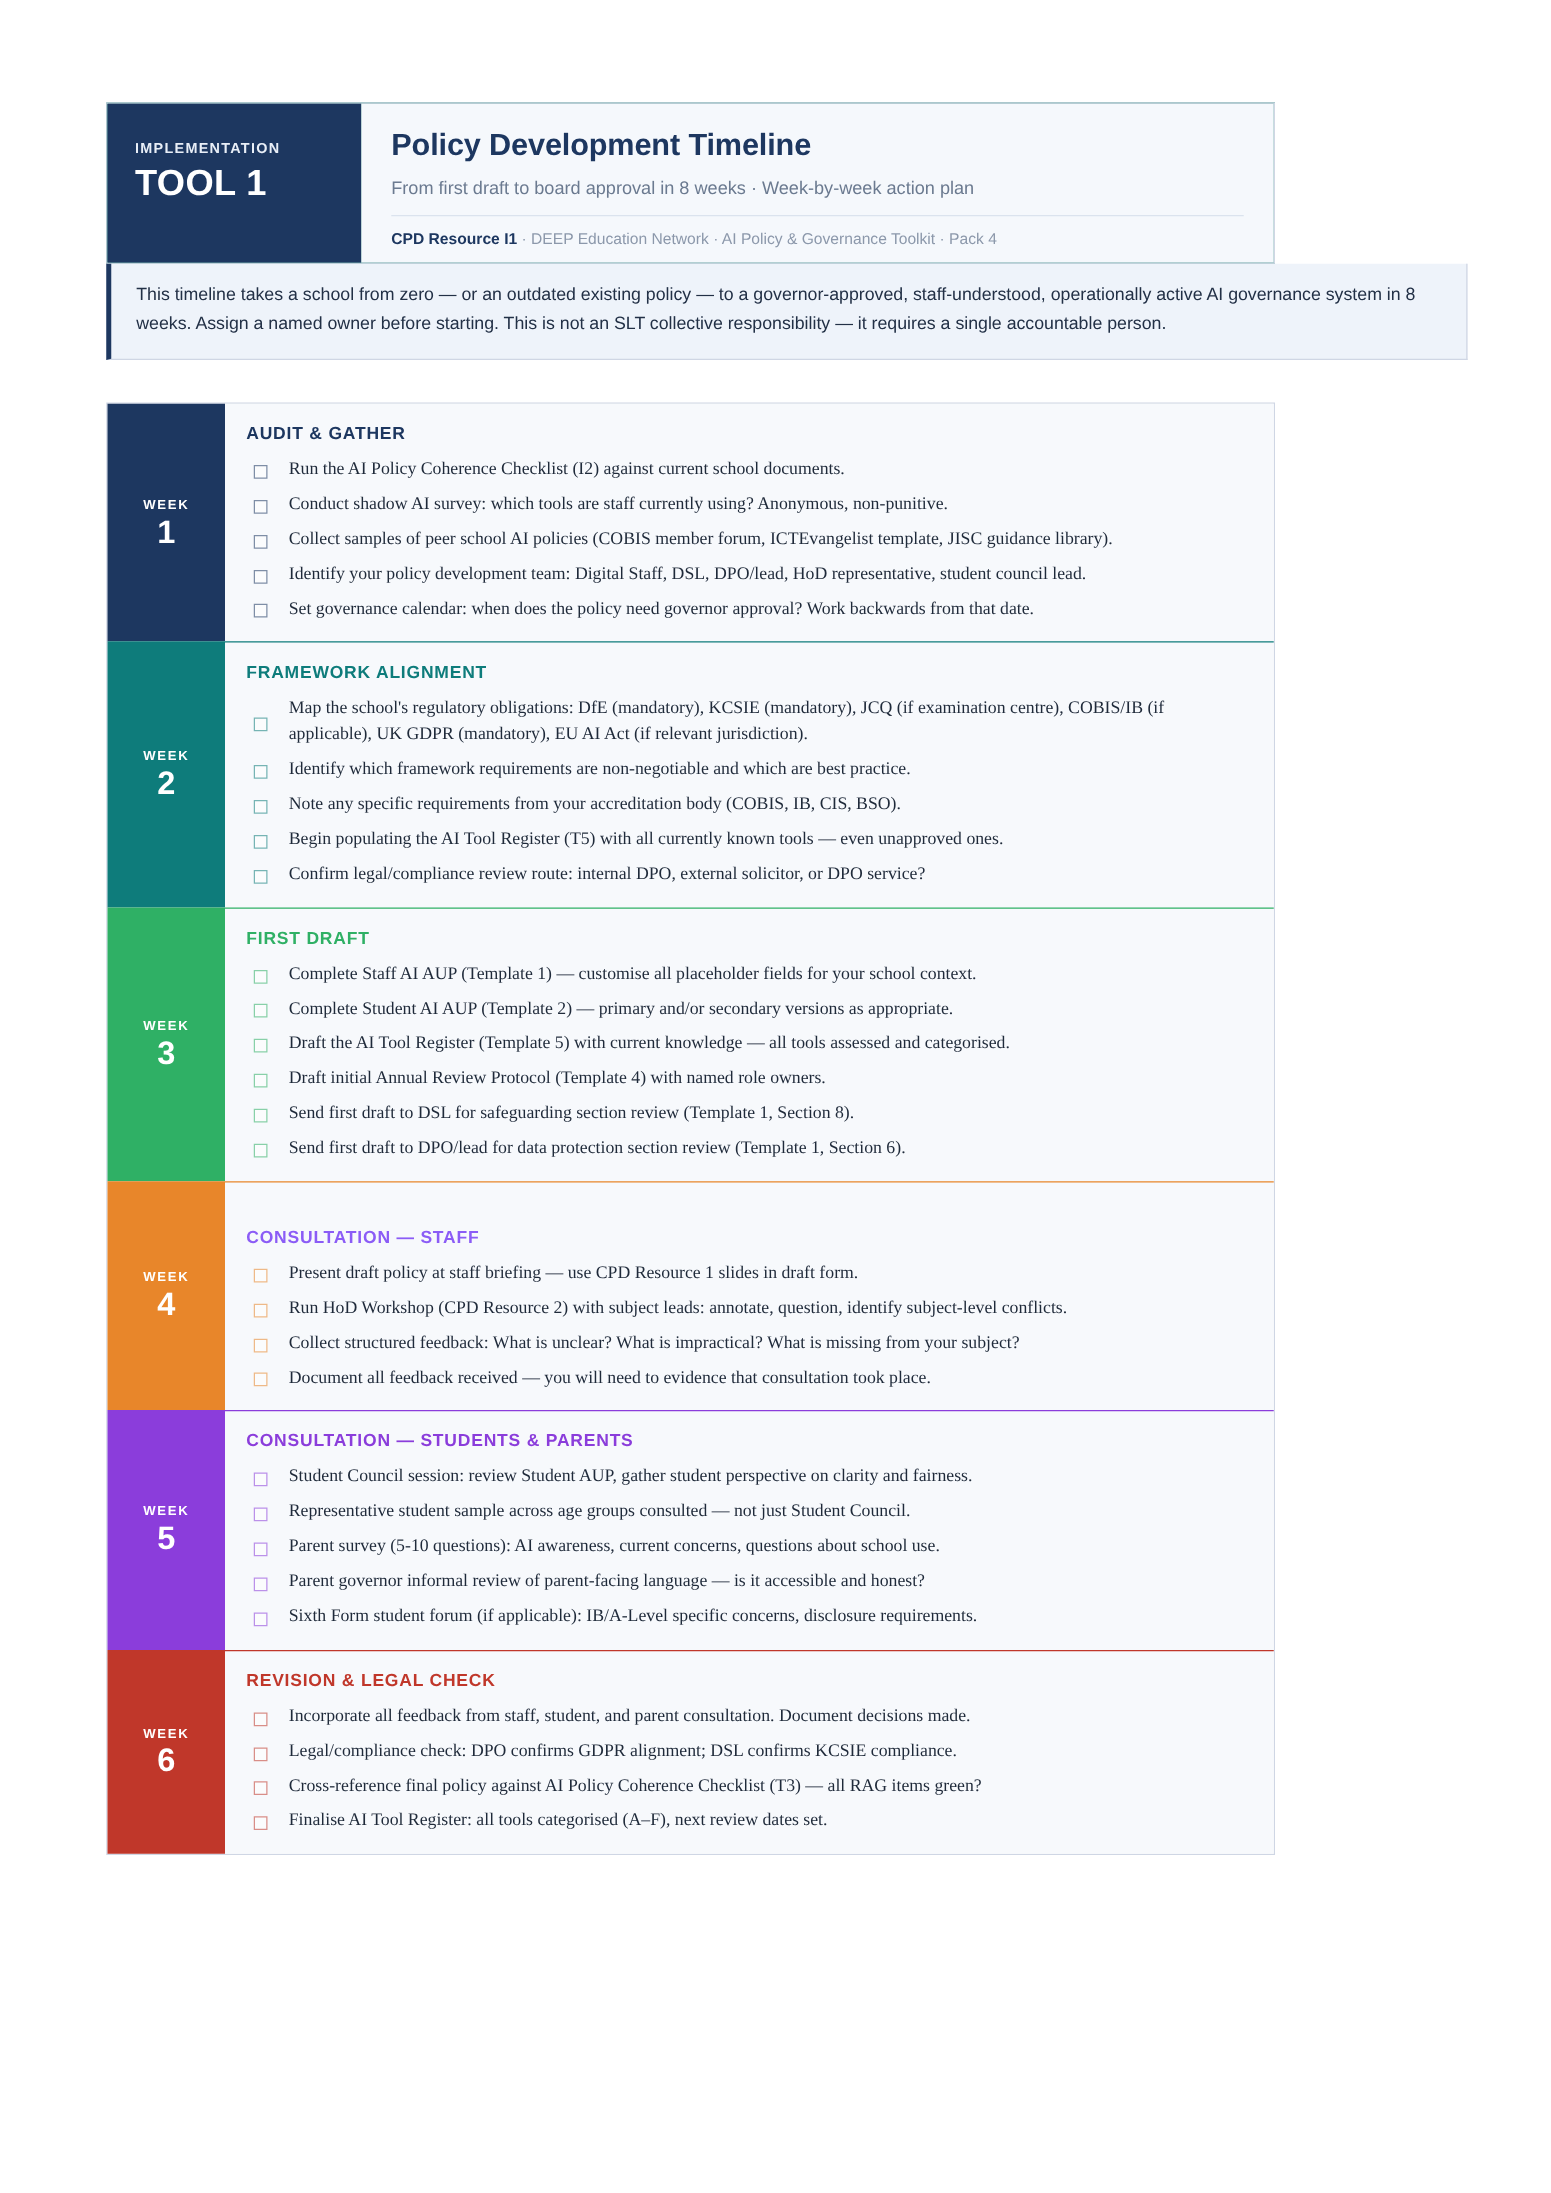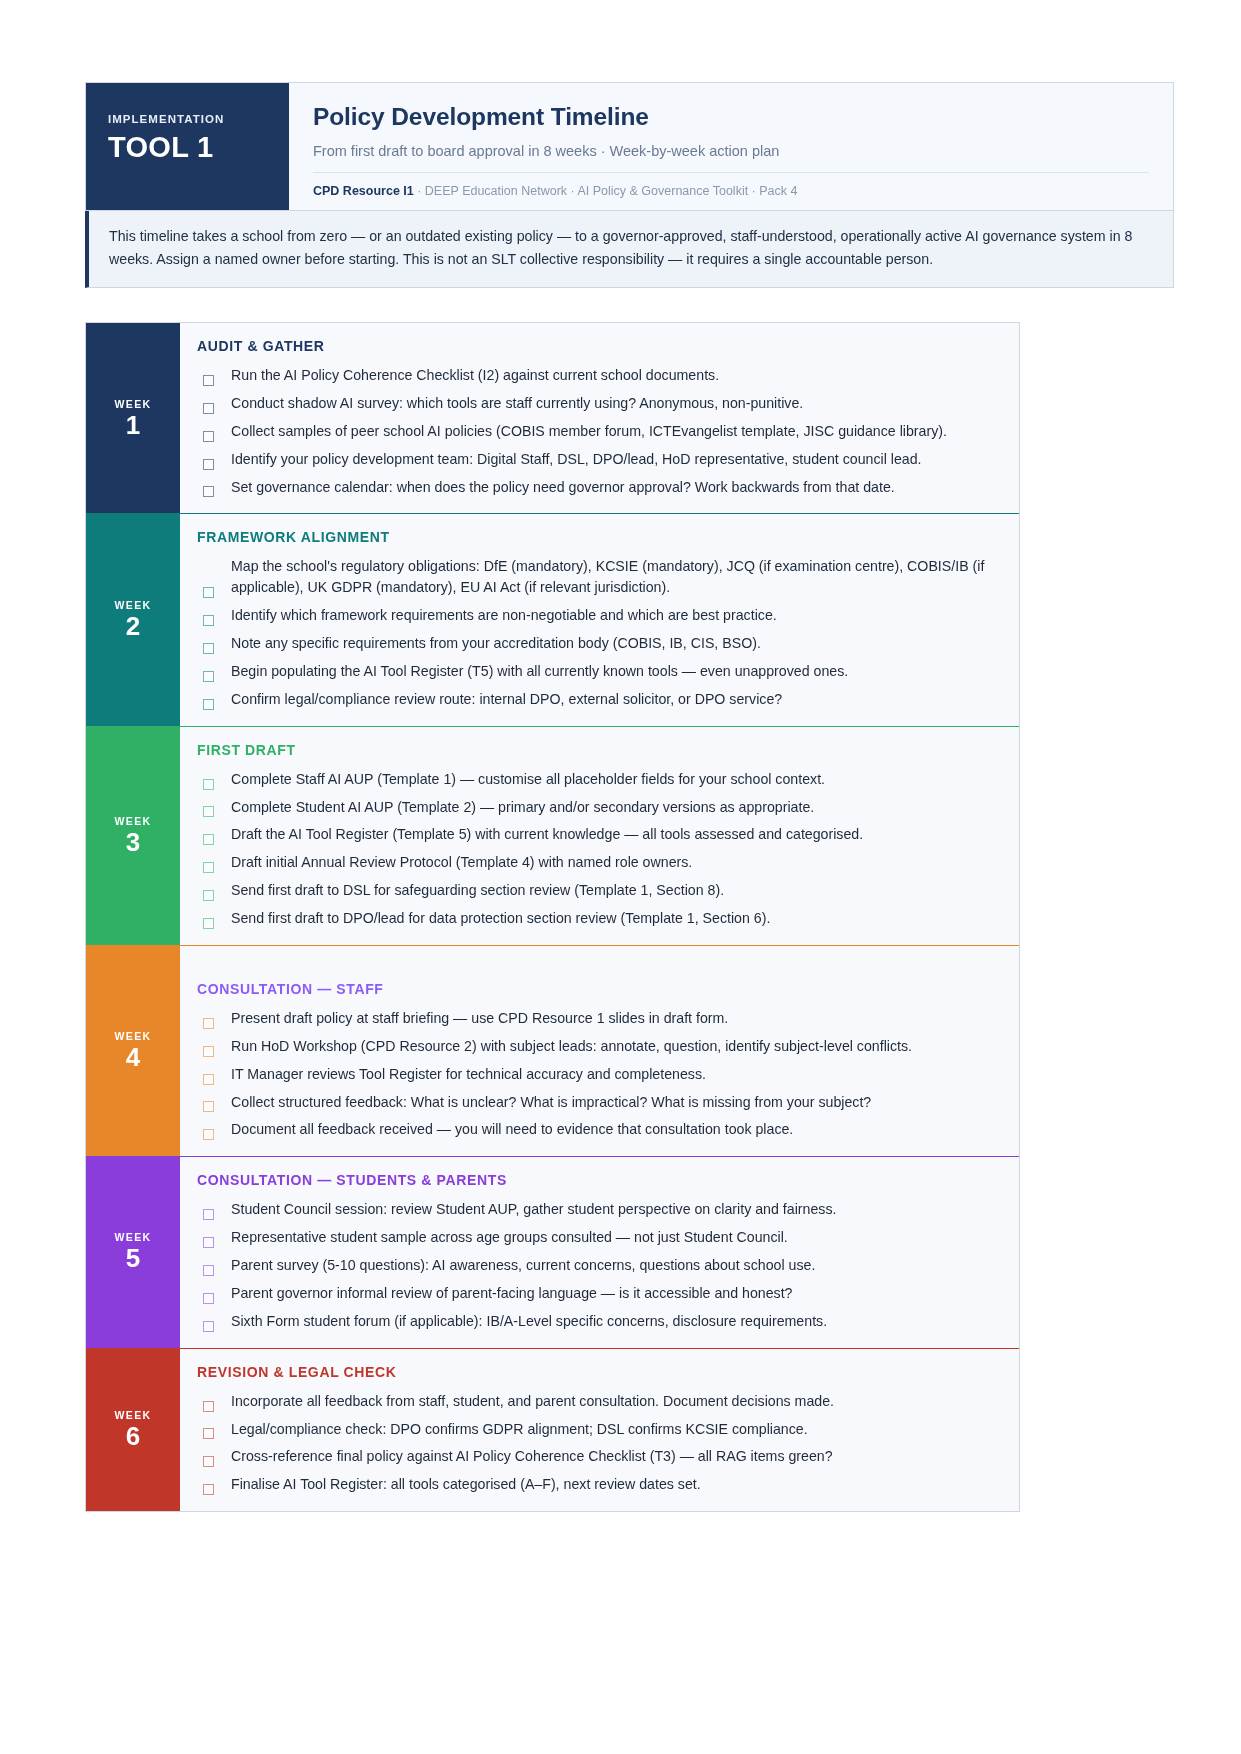--- a/index.html
+++ b/index.html
@@ -15,21 +15,21 @@
     background: #ffffff;
     position: relative;
     padding: 82px 85px 40px 85px;
   }
 
   
   .header-banner {
     display: flex;
     border: 1px solid #cfd6e4;
     background: #0f766e;
-    width: 1089px;
+    width: 935px;
   }
   .header-left {
     width: 203px;
     flex: 0 0 203px;
     background: #1d3760;
     color: #ffffff;
     padding: 30px 0 30px 22px;
   }
   .header-kicker {
     font-size: 11.5px;
@@ -133,22 +133,23 @@
     letter-spacing: 0.045em;
     margin-bottom: 11px;
   }
   ul.task-list {
     list-style: none;
     margin: 0;
     padding: 0;
   }
   ul.task-list li {
     display: flex;
-    align-items: flex-end;
+    align-items: center;
     margin-bottom: 7px;
+    font-family: Liberation Serif, serif;
   }
   ul.task-list li:last-child { margin-bottom: 1px; }
   .checkbox {
     flex: 0 0 11px;
     width: 11px;
     height: 11px;
     border: 1px solid #b9c2d0;
     background: #ffffff;
     margin: 4px 17px 0 6px;
   }
@@ -291,24 +292,20 @@
             <li>
               <span class="checkbox" style="border-color: rgb(232, 134, 42); opacity: 0.55;"></span>
               <span class="task-text">Present draft policy at staff briefing — use CPD Resource 1 slides in draft form.</span>
             </li>
             <li>
               <span class="checkbox" style="border-color: rgb(232, 134, 42); opacity: 0.55;"></span>
               <span class="task-text">Run HoD Workshop (CPD Resource 2) with subject leads: annotate, question, identify subject-level conflicts.</span>
             </li>
             <li>
               <span class="checkbox" style="border-color: rgb(232, 134, 42); opacity: 0.55;"></span>
-              <span class="task-text">IT Manager reviews Tool Register for technical accuracy and completeness.</span>
-            </li>
-            <li>
-              <span class="checkbox" style="border-color: rgb(232, 134, 42); opacity: 0.55;"></span>
               <span class="task-text">Collect structured feedback: What is unclear? What is impractical? What is missing from your subject?</span>
             </li>
             <li>
               <span class="checkbox" style="border-color: rgb(232, 134, 42); opacity: 0.55;"></span>
               <span class="task-text">Document all feedback received — you will need to evidence that consultation took place.</span>
             </li>
           </ul>
         </div>
       </div>
       <div class="week-row">

